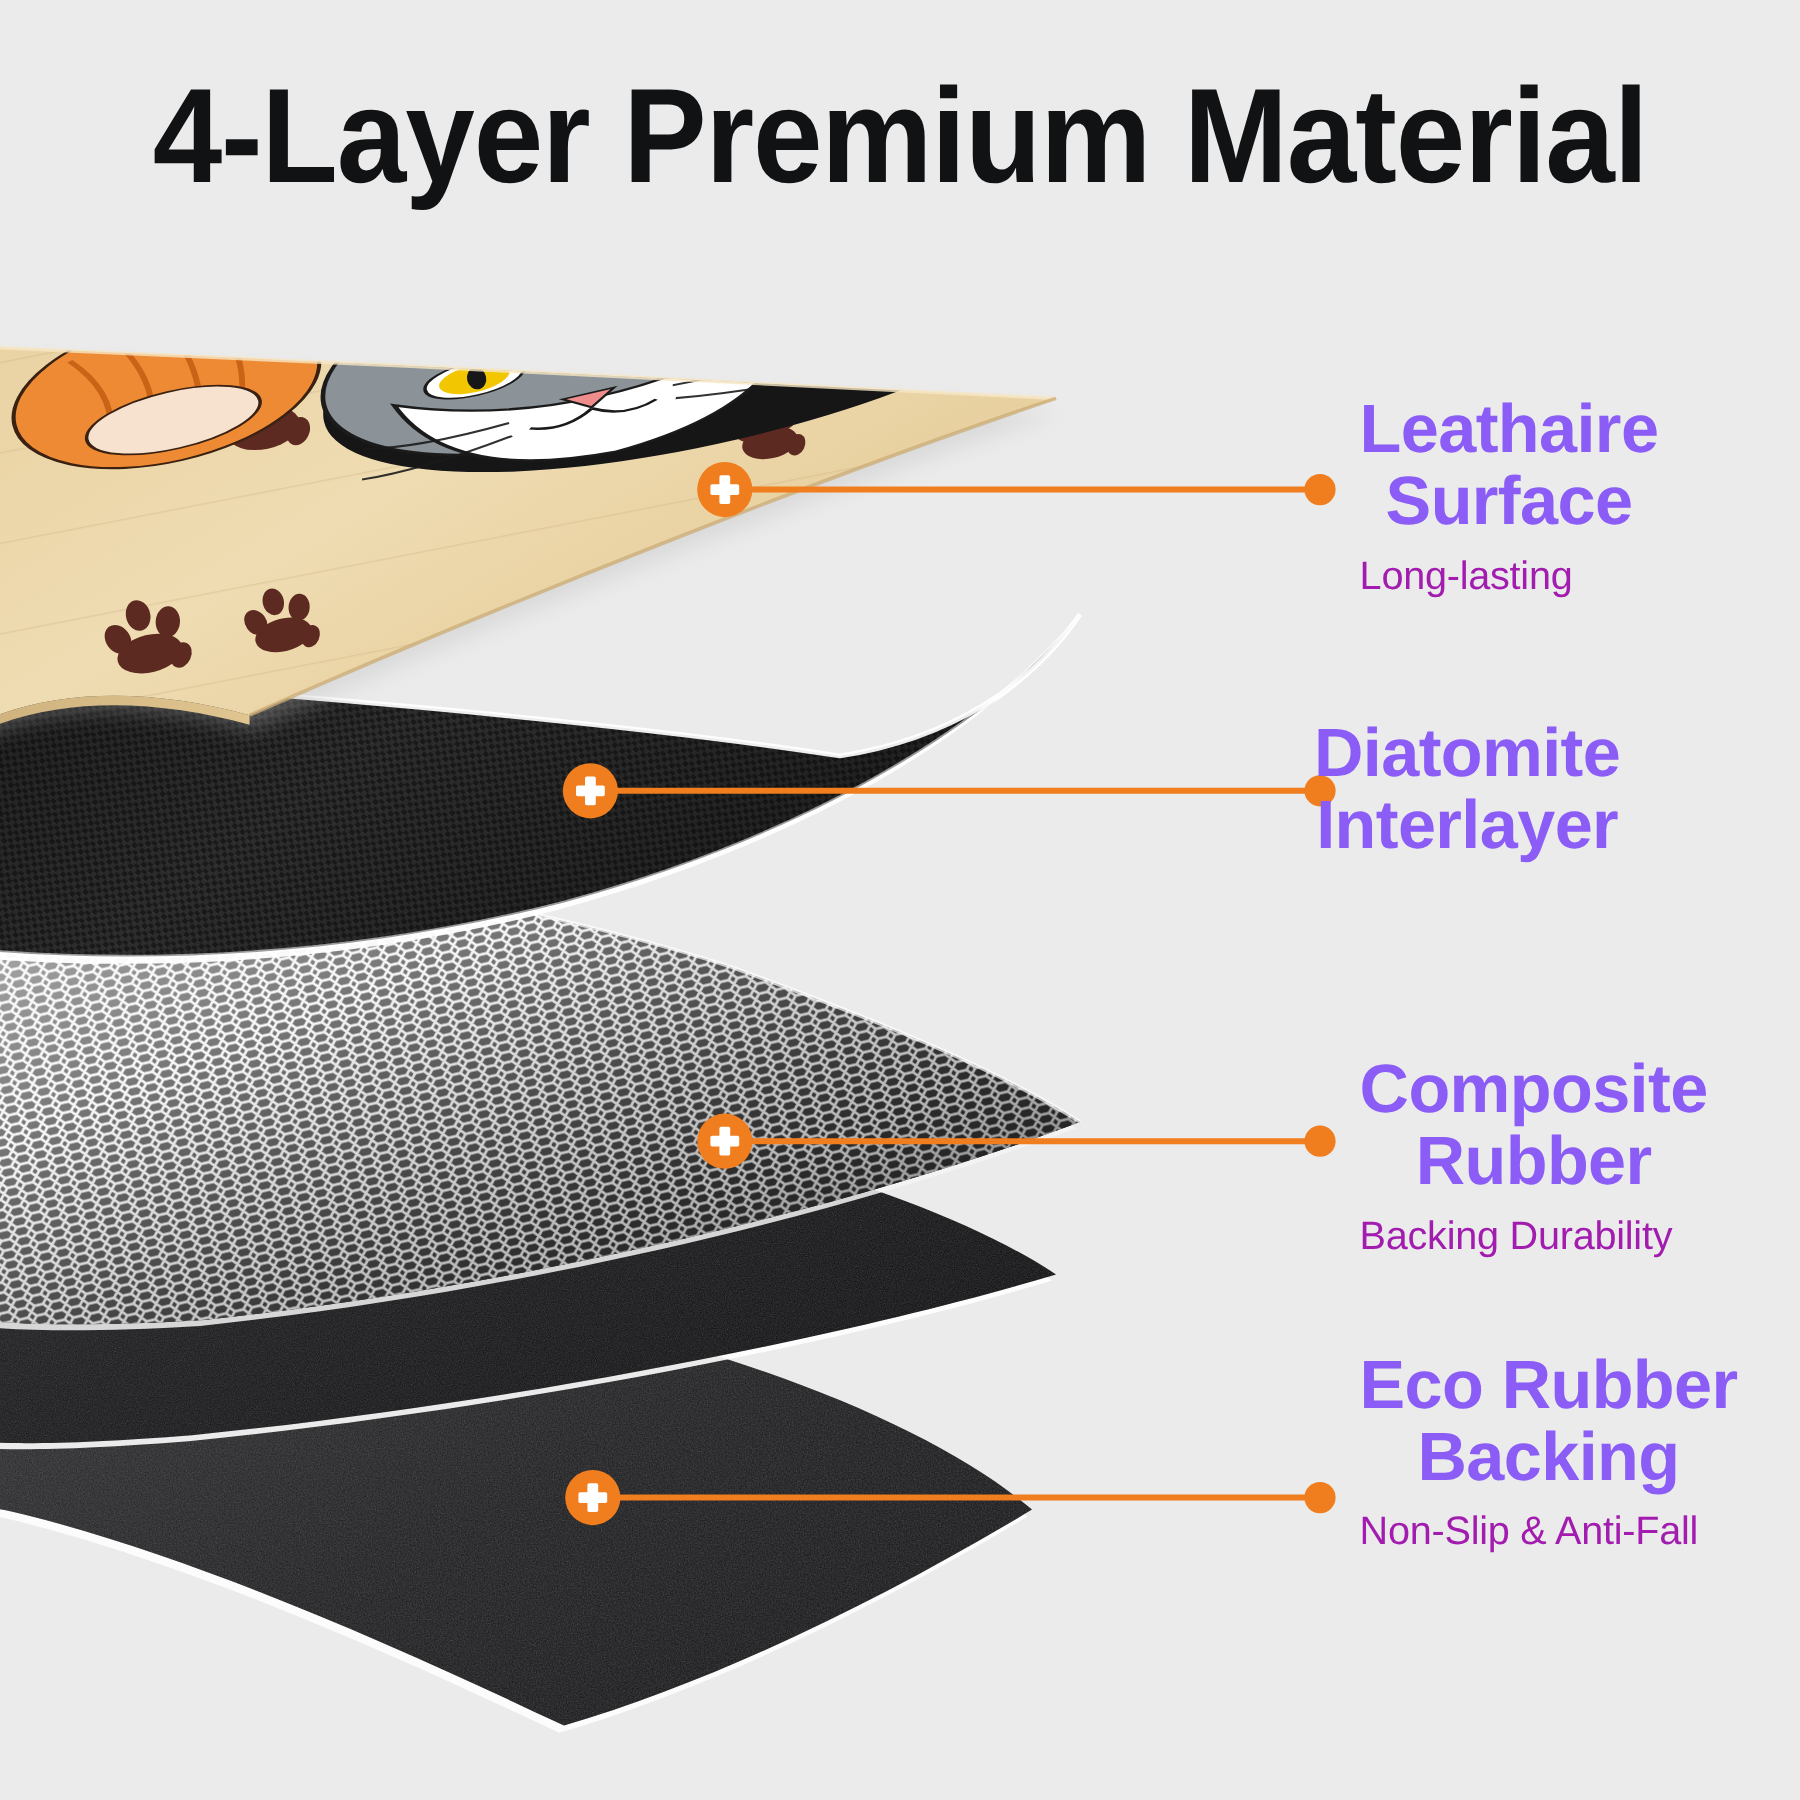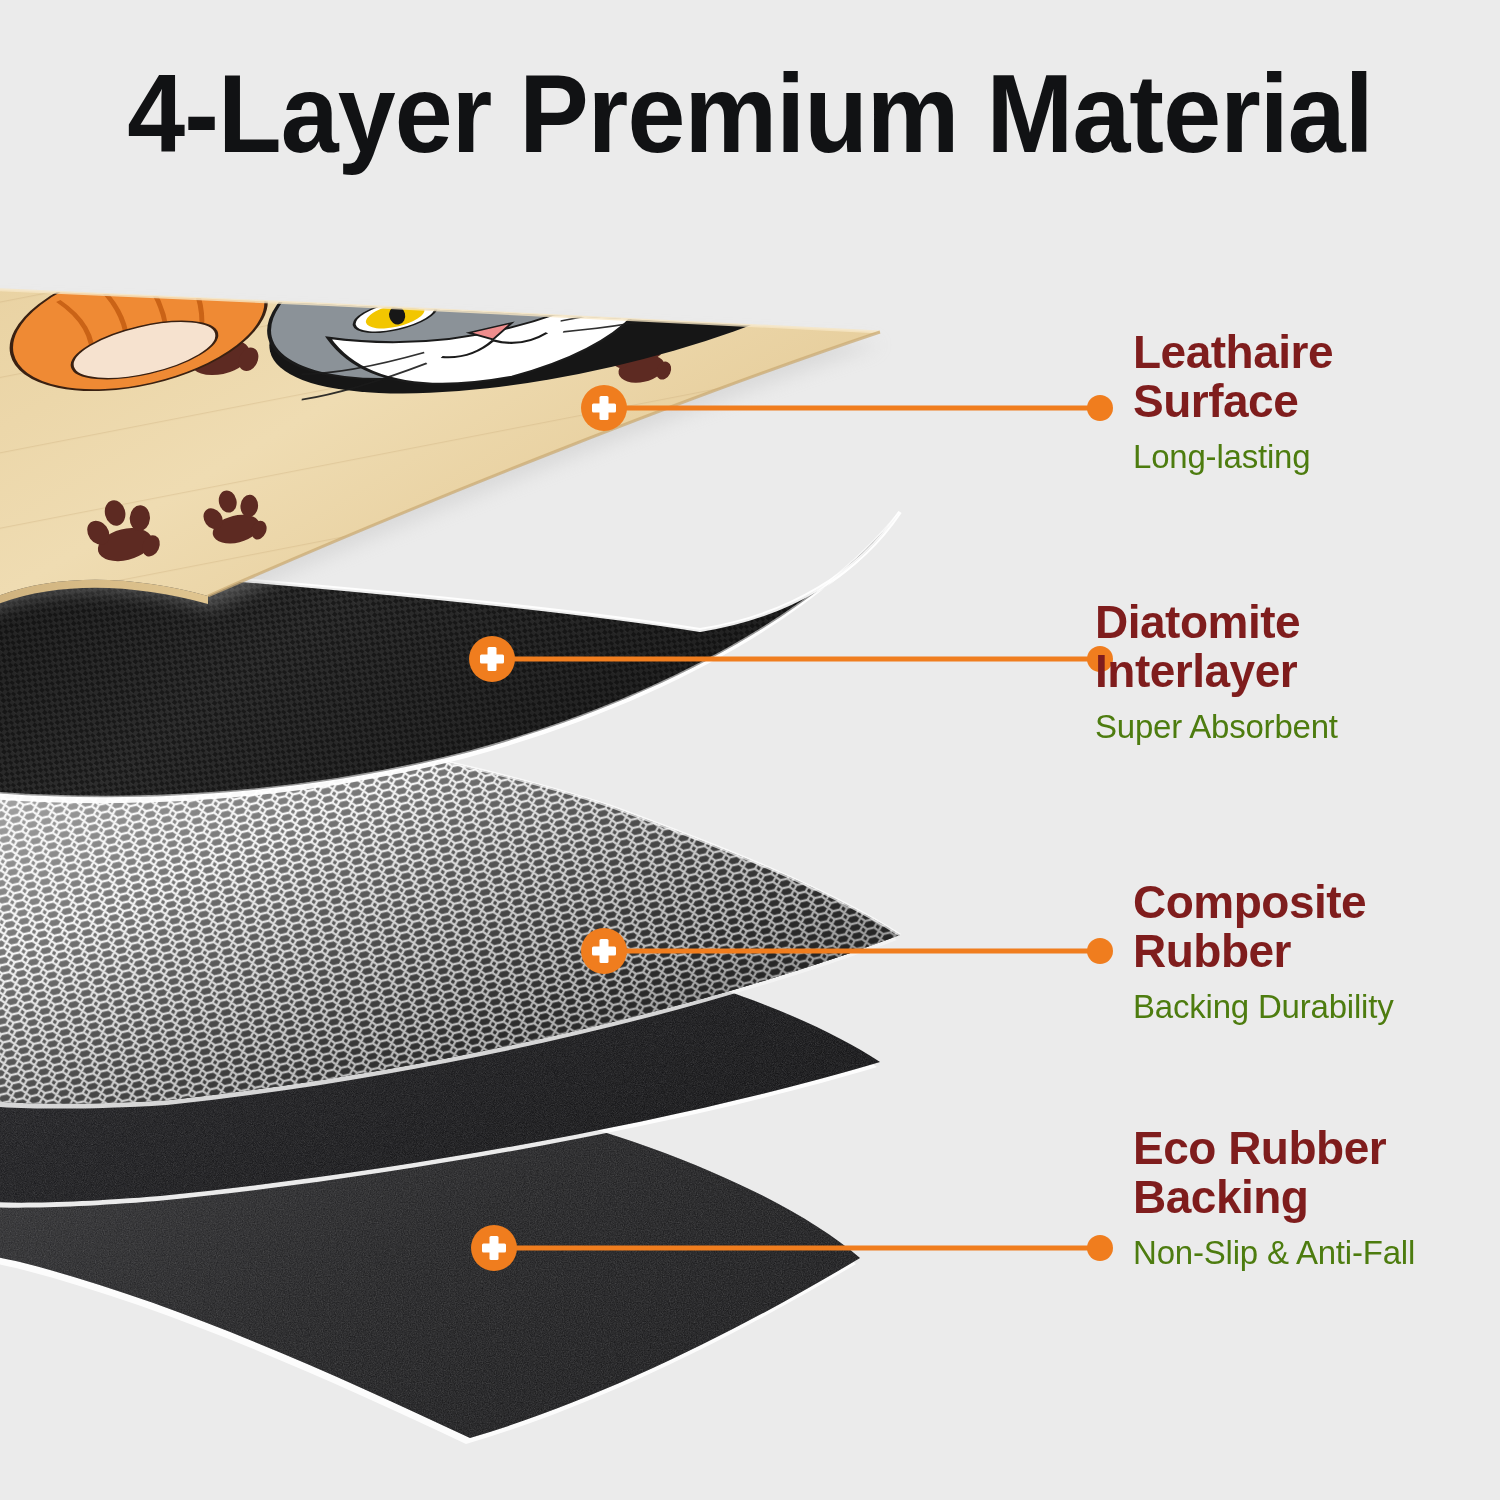--- a/index.html
+++ b/index.html
@@ -26,31 +26,32 @@
     transform-origin:center top;
     white-space:nowrap;
   }
 
   
   #art{position:absolute;left:0;top:0;width:1500px;height:1500px;}
 
   
   .callout{position:absolute;}
   .co-title{
-    font-size:46px;
+    font-size:57px;
     font-weight:700;
     line-height:1.06;
-    color:#7f1d1d;
+    color:#8b5cf6;
     letter-spacing:-0.5px;
     white-space:pre-line;
+    text-align:center;
   }
   .co-sub{
     font-size:33px;
     font-weight:400;
-    color:#4d7c0f;
+    color:#a21caf;
     margin-top:12px;
     letter-spacing:-0.2px;
     white-space:nowrap;
   }
 </style>
 </head>
 <body style="background: rgb(235, 235, 235);">
 
 <div id="stage">
 
@@ -397,21 +398,20 @@
 
   <div class="callout" style="left:1133px;top:328px;">
     <div class="co-title">Leathaire
 Surface</div>
     <div class="co-sub">Long-lasting</div>
   </div>
 
   <div class="callout" style="left:1095px;top:598px;">
     <div class="co-title">Diatomite
 Interlayer</div>
-    <div class="co-sub">Super Absorbent</div>
   </div>
 
   <div class="callout" style="left:1133px;top:878px;">
     <div class="co-title">Composite
 Rubber</div>
     <div class="co-sub">Backing Durability</div>
   </div>
 
   <div class="callout" style="left:1133px;top:1124px;">
     <div class="co-title">Eco Rubber

